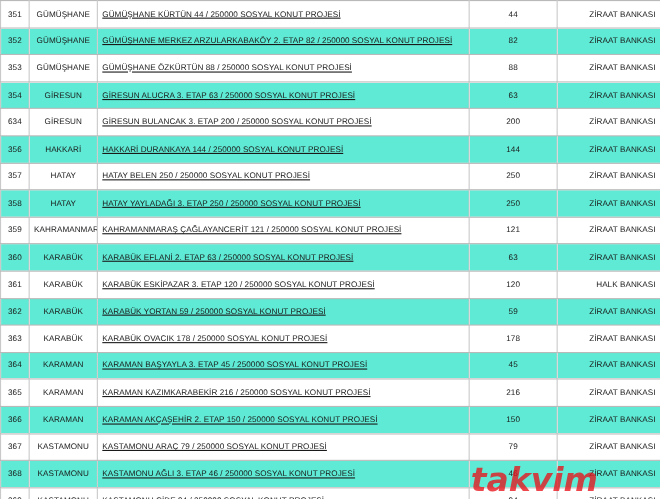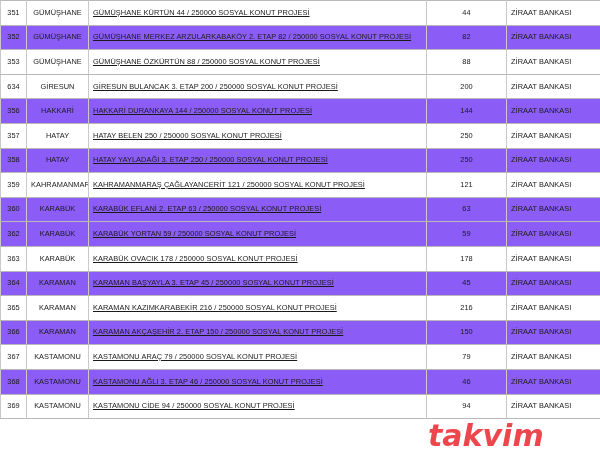--- a/index.html
+++ b/index.html
@@ -38,21 +38,21 @@
     line-height: 1.1;
     white-space: nowrap;
     overflow: hidden;
     box-sizing: border-box;
     letter-spacing: 0.05px;
   }
   tr.row-odd td {
     background: #ffffff;
   }
   tr.row-even td {
-    background: #8b5cf6;
+    background: #5eead4;
   }
   td.col-no {
     width: 26px;
     text-align: center;
     border-left: 1px solid #b9b9b9;
     padding-right: 3px;
   }
   td.col-city {
     width: 62px;
     text-align: center;
@@ -64,21 +64,21 @@
     text-align: left;
     padding-left: 8px;
     text-decoration: underline;
   }
   td.col-count {
     width: 80px;
     text-align: center;
   }
   td.col-bank {
     width: 94px;
-    text-align: left;
+    text-align: right;
     border-right: 1px solid #b9b9b9;
     padding-right: 6px;
   }
   .watermark {
     position: absolute;
     right: 2px;
     bottom: 1px;
     width: 172px;
     height: 34px;
     pointer-events: none;
@@ -117,20 +117,27 @@
           <td class="col-count">82</td>
           <td class="col-bank">ZİRAAT BANKASI</td>
         </tr>
         <tr class="row-odd">
           <td class="col-no">353</td>
           <td class="col-city">GÜMÜŞHANE</td>
           <td class="col-project">GÜMÜŞHANE ÖZKÜRTÜN 88 / 250000 SOSYAL KONUT PROJESİ</td>
           <td class="col-count">88</td>
           <td class="col-bank">ZİRAAT BANKASI</td>
         </tr>
+        <tr class="row-even">
+          <td class="col-no">354</td>
+          <td class="col-city">GİRESUN</td>
+          <td class="col-project">GİRESUN ALUCRA 3. ETAP 63 / 250000 SOSYAL KONUT PROJESİ</td>
+          <td class="col-count">63</td>
+          <td class="col-bank">ZİRAAT BANKASI</td>
+        </tr>
         <tr class="row-odd">
           <td class="col-no">634</td>
           <td class="col-city">GİRESUN</td>
           <td class="col-project">GİRESUN BULANCAK 3. ETAP 200 / 250000 SOSYAL KONUT PROJESİ</td>
           <td class="col-count">200</td>
           <td class="col-bank">ZİRAAT BANKASI</td>
         </tr>
         <tr class="row-even">
           <td class="col-no">356</td>
           <td class="col-city">HAKKARİ</td>
@@ -158,20 +165,27 @@
           <td class="col-project">KAHRAMANMARAŞ ÇAĞLAYANCERİT 121 / 250000 SOSYAL KONUT PROJESİ</td>
           <td class="col-count">121</td>
           <td class="col-bank">ZİRAAT BANKASI</td>
         </tr>
         <tr class="row-even">
           <td class="col-no">360</td>
           <td class="col-city">KARABÜK</td>
           <td class="col-project">KARABÜK EFLANİ 2. ETAP 63 / 250000 SOSYAL KONUT PROJESİ</td>
           <td class="col-count">63</td>
           <td class="col-bank">ZİRAAT BANKASI</td>
+        </tr>
+        <tr class="row-odd">
+          <td class="col-no">361</td>
+          <td class="col-city">KARABÜK</td>
+          <td class="col-project">KARABÜK ESKİPAZAR 3. ETAP 120 / 250000 SOSYAL KONUT PROJESİ</td>
+          <td class="col-count">120</td>
+          <td class="col-bank">HALK BANKASI</td>
         </tr>
         <tr class="row-even">
           <td class="col-no">362</td>
           <td class="col-city">KARABÜK</td>
           <td class="col-project">KARABÜK YORTAN 59 / 250000 SOSYAL KONUT PROJESİ</td>
           <td class="col-count">59</td>
           <td class="col-bank">ZİRAAT BANKASI</td>
         </tr>
         <tr class="row-odd">
           <td class="col-no">363</td>

